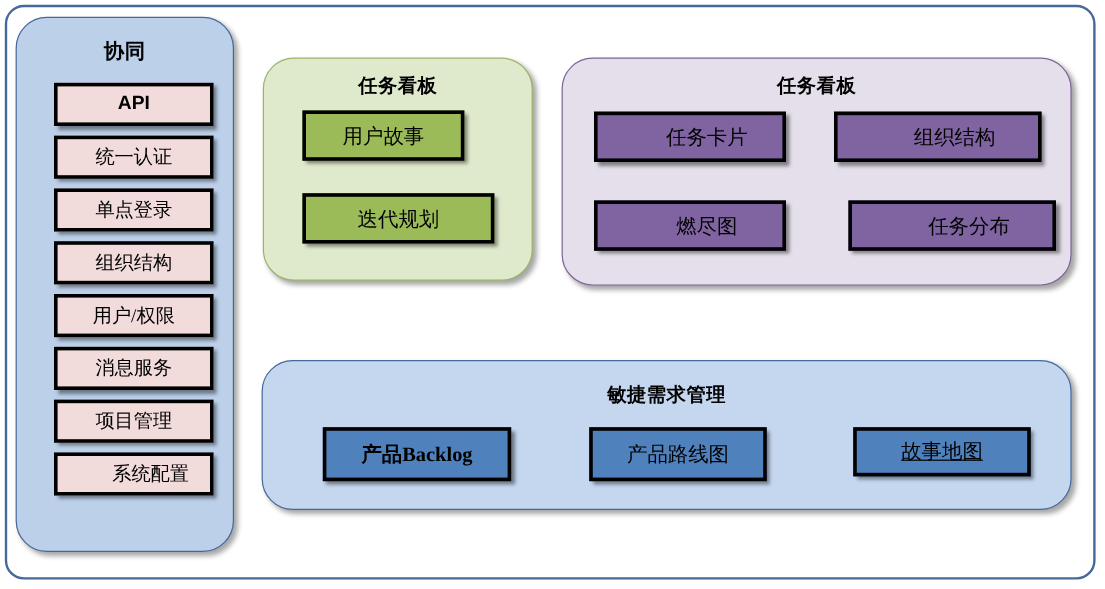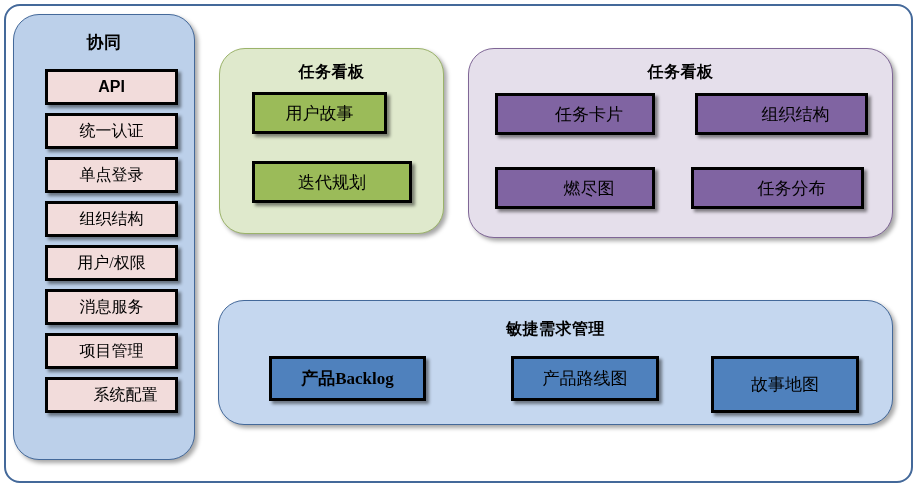--- a/index.html
+++ b/index.html
@@ -187,32 +187,32 @@
 
     <div class="box box-purple" style="left:26px; top:44px; width:160px; height:42px;">
       <span>任务卡片</span>
     </div>
     <div class="box box-purple" style="left:226px; top:44px; width:173px; height:42px;">
       <span>组织结构</span>
     </div>
     <div class="box box-purple" style="left:26px; top:118px; width:160px; height:42px;">
       <span>燃尽图</span>
     </div>
-    <div class="box box-purple" style="left:222px; top:118px; width:173px; height:42px;">
+    <div class="box box-purple" style="left:238px; top:118px; width:173px; height:42px;">
       <span>任务分布</span>
     </div>
   </div>
 
   <div class="panel panel-agile">
     <div class="panel-title">敏捷需求管理</div>
 
     <div class="box box-blue serif-bold" style="left:50px; top:55px; width:157px; height:45px; font-family:'Liberation Serif', serif; font-weight:bold;">
       <span>产品Backlog</span>
     </div>
-    <div class="box box-blue" style="left:272px; top:55px; width:148px; height:45px;margin-left:20px;">
+    <div class="box box-blue" style="left:272px; top:55px; width:148px; height:45px;">
       <span>产品路线图</span>
     </div>
-    <div class="box box-blue" style="left:492px; top:55px; width:148px; height:57px;">
+    <div class="box box-blue" style="left:492px; top:55px; width:148px; height:41px;text-decoration:underline;">
       <span>故事地图</span>
     </div>
   </div>
 
 </div>
 
 </body></html>

